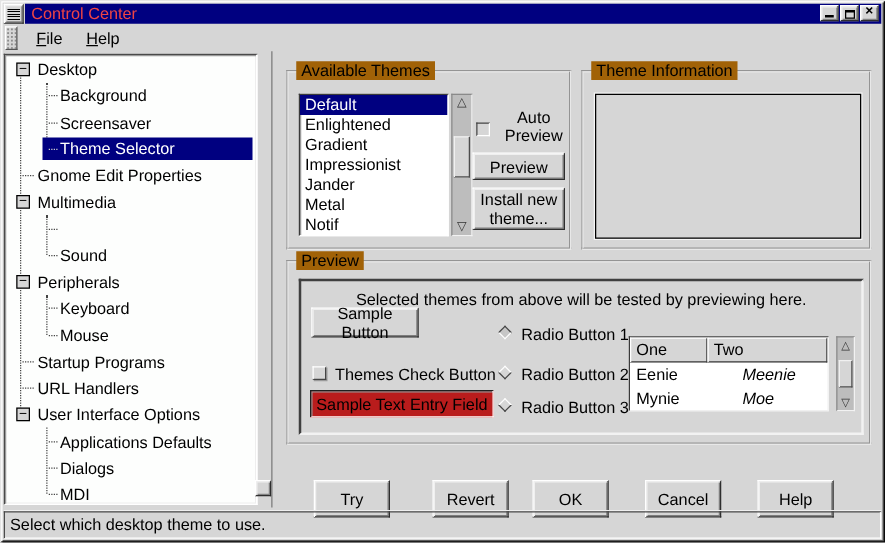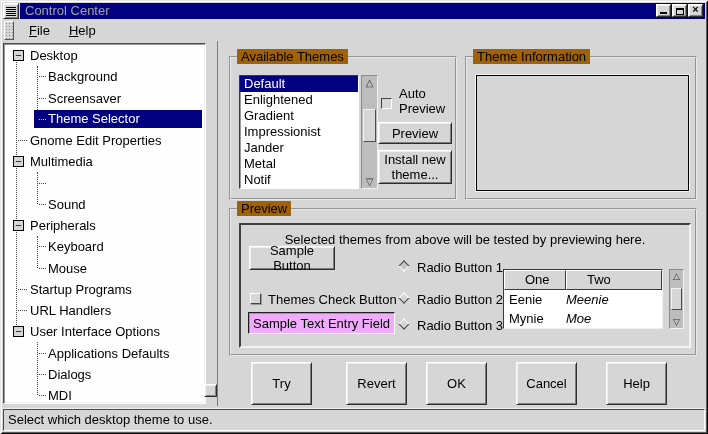--- a/index.html
+++ b/index.html
@@ -12,21 +12,21 @@
   }
   
   .bev-out { background:#d6d6d6; border:1px solid; border-color:#fff #2e2e2e #2e2e2e #fff;
              box-shadow: inset 1px 1px 0 #efefef, inset -1px -1px 0 #828282; }
   
   .titlebar { position:absolute; left:3px; top:3px; right:3px; height:16px; display:flex; }
   .wm-menu-btn { width:16px; height:16px; display:flex; align-items:center; justify-content:center; }
   .hamburger { width:10px; height:9px;
     background:repeating-linear-gradient(to bottom,#000 0 1px,transparent 1px 2px); }
   .title-area { flex:1; background:#000080; display:flex; align-items:center; position:relative; margin-left:1px; }
-  .title-text { color:#a3a3a3; padding-left:5px; line-height:16px; white-space:nowrap; }
+  .title-text { color:#ef4444; padding-left:5px; line-height:16px; white-space:nowrap; }
   .win-buttons { position:absolute; right:2px; top:1px; display:flex; gap:1px; }
   .wbtn { width:15px; height:13px; display:flex; align-items:flex-end; justify-content:center; }
   .min-glyph { width:7px; height:2px; background:#000; margin-bottom:2px; }
   .max-glyph { width:8px; height:7px; border:1px solid #000; border-top-width:2px; margin-bottom:1px; background:transparent; }
   .close-glyph { font-size:11px; line-height:11px; font-weight:bold; margin-bottom:1px; }
   
   .menubar { position:absolute; left:3px; top:20px; right:3px; height:21px; display:flex; align-items:center; }
   .drag-handle { width:10px; height:19px; margin-left:1px; border:1px solid; border-color:#fff #555 #555 #fff;
     background-image:radial-gradient(#8c8c8c 28%, transparent 32%); background-size:3px 3px; background-color:#d6d6d6; }
   .menu-item { display:inline-block; margin-left:11px; padding:2px 4px; }
@@ -70,53 +70,53 @@
   .sb-thumb { position:absolute; left:1px; right:1px; background:#d6d6d6; border:1px solid;
     border-color:#f0f0f0 #4d4d4d #4d4d4d #f0f0f0; }
   
   .checkbox { position:absolute; width:11px; height:11px; background:#d6d6d6; border:1px solid; }
   .cb-raised { border-color:#fff #444 #444 #fff; box-shadow:1px 1px 0 #9a9a9a; }
   .cb-sunken { border-color:#444 #fff #fff #444; }
   .btn { position:absolute; background:#d6d6d6; border:1px solid; border-color:#fff #2e2e2e #2e2e2e #fff;
     box-shadow: inset 1px 1px 0 #efefef, inset -1px -1px 0 #7d7d7d;
     display:flex; align-items:center; justify-content:center; text-align:center;
     font-size:13px; line-height:15px; padding:0 2px; cursor:default; }
-  .auto-label { position:absolute; left:168px; top:28px; width:56px; line-height:15px; }
+  .auto-label { position:absolute; left:168px; top:28px; width:56px; line-height:15px;text-align:center; }
   .preview-btn { left:147px; top:64px; width:74px; height:22px; }
   .install-btn { left:147px; top:92px; width:74px; height:34px; }
   .auto-check { left:150px; top:40px; }
   
   .info-box { position:absolute; left:9px; top:17px; width:213px; height:116px; background:#d6d6d6;
     border:1px solid #000; box-shadow:0 0 0 1px #f6f6f6; }
   
   .preview-panel { position:absolute; left:8px; top:13px; width:452px; height:125px; background:#d6d6d6;
     border:2px solid; border-color:#3f3f3f #f2f2f2 #f2f2f2 #3f3f3f; }
   .caption { position:absolute; top:7px; left:0; right:0; text-align:center; white-space:nowrap; }
   .sample-btn { left:8px; top:21px; width:86px; height:24px; }
   .cb-sample { left:9px; top:68px; }
   .check-label { position:absolute; left:27px; top:67px; line-height:15px; white-space:nowrap; }
-  .entry { position:absolute; left:7px; top:87px; width:147px; height:22px; background:#f0abfc;
+  .entry { position:absolute; left:7px; top:87px; width:147px; height:22px; background:#b91c1c;
     border:1px solid; border-color:#1f1f1f #fff #fff #1f1f1f; box-shadow: inset 1px 1px 0 #9a9a9a;
     font-size:13px; padding:0 0 0 4px; margin:0; }
   .radio { position:absolute; left:159px; width:8px; height:8px; background:#d6d6d6;
     transform:rotate(45deg); border:1px solid; border-color:#fff #444 #444 #fff; }
   .radio.sel { border-color:#444 #fff #fff #444; background:#c6c6c6; }
   .radio-label { position:absolute; left:176px; line-height:15px; white-space:nowrap; }
   .sample-table { position:absolute; left:262px; top:44px; width:160px; height:60px; background:#fff;
     border:1px solid; border-color:#3a3a3a #f0f0f0 #f0f0f0 #3a3a3a; overflow:hidden; }
   .th-row { display:flex; height:20px; }
   .th { background:#d6d6d6; border:1px solid; border-color:#fff #3a3a3a #3a3a3a #fff;
-    line-height:18px; padding-left:20px; }
+    line-height:18px; padding-left:4px; }
   .th.c1 { width:62px; } .th.c2 { flex:1; }
-  .td-row { display:flex; height:19px; line-height:19px; }
+  .td-row { display:flex; height:19px; line-height:19px;gap:28px; }
   .td.c1 { width:62px; padding-left:5px; } .td.c2 { flex:1;font-style:italic; }
   .sb-table { left:428px; top:44px; width:15px; height:60px; }
   .sb-table .sb-arrow { height:12px; line-height:12px; font-size:9px; }
   
-  .action { top:321px; width:61px; height:43px; }
+  .action { top:343px; width:61px; height:30px; }
   
   .statusbar { position:absolute; left:3px; right:3px; bottom:3px; height:22px;
     border:1px solid; border-color:#4a4a4a #fff #fff #4a4a4a; box-shadow:0 -1px 0 #efefef; }
   .statusbar span { line-height:20px; padding-left:4px; display:inline-block; }
 </style>
 </head>
 <body>
 
 <div id="window">
 

